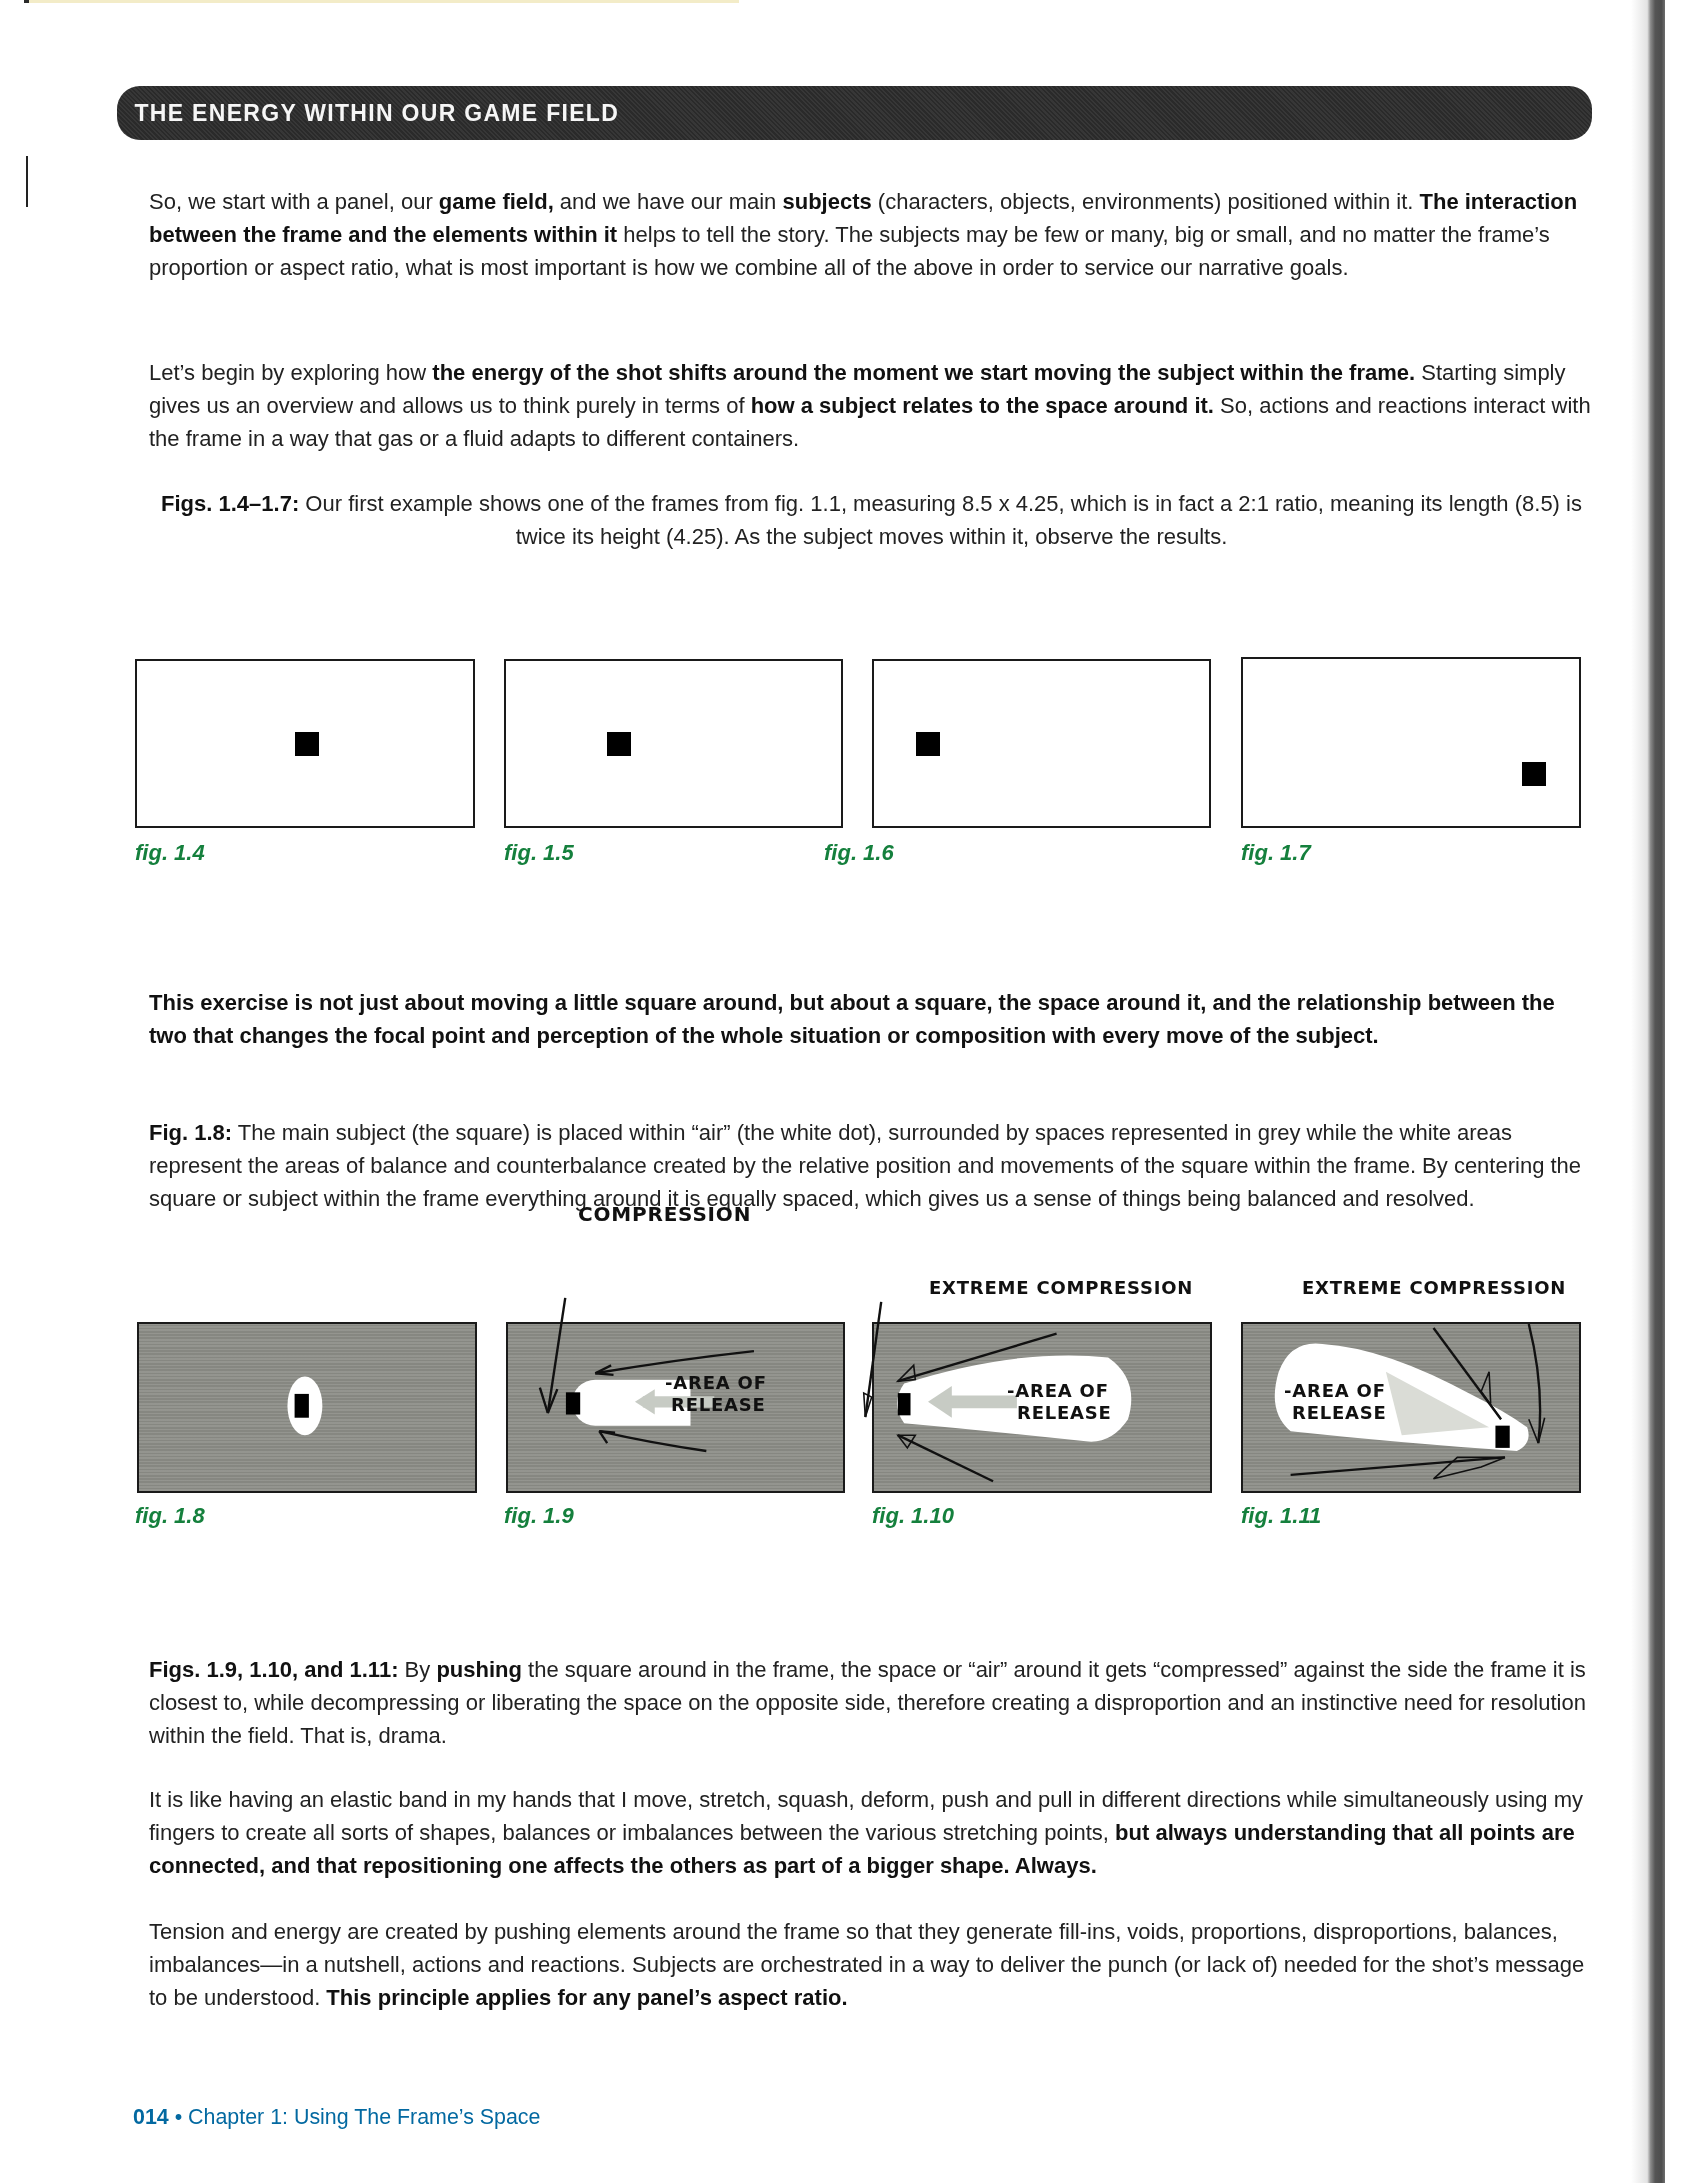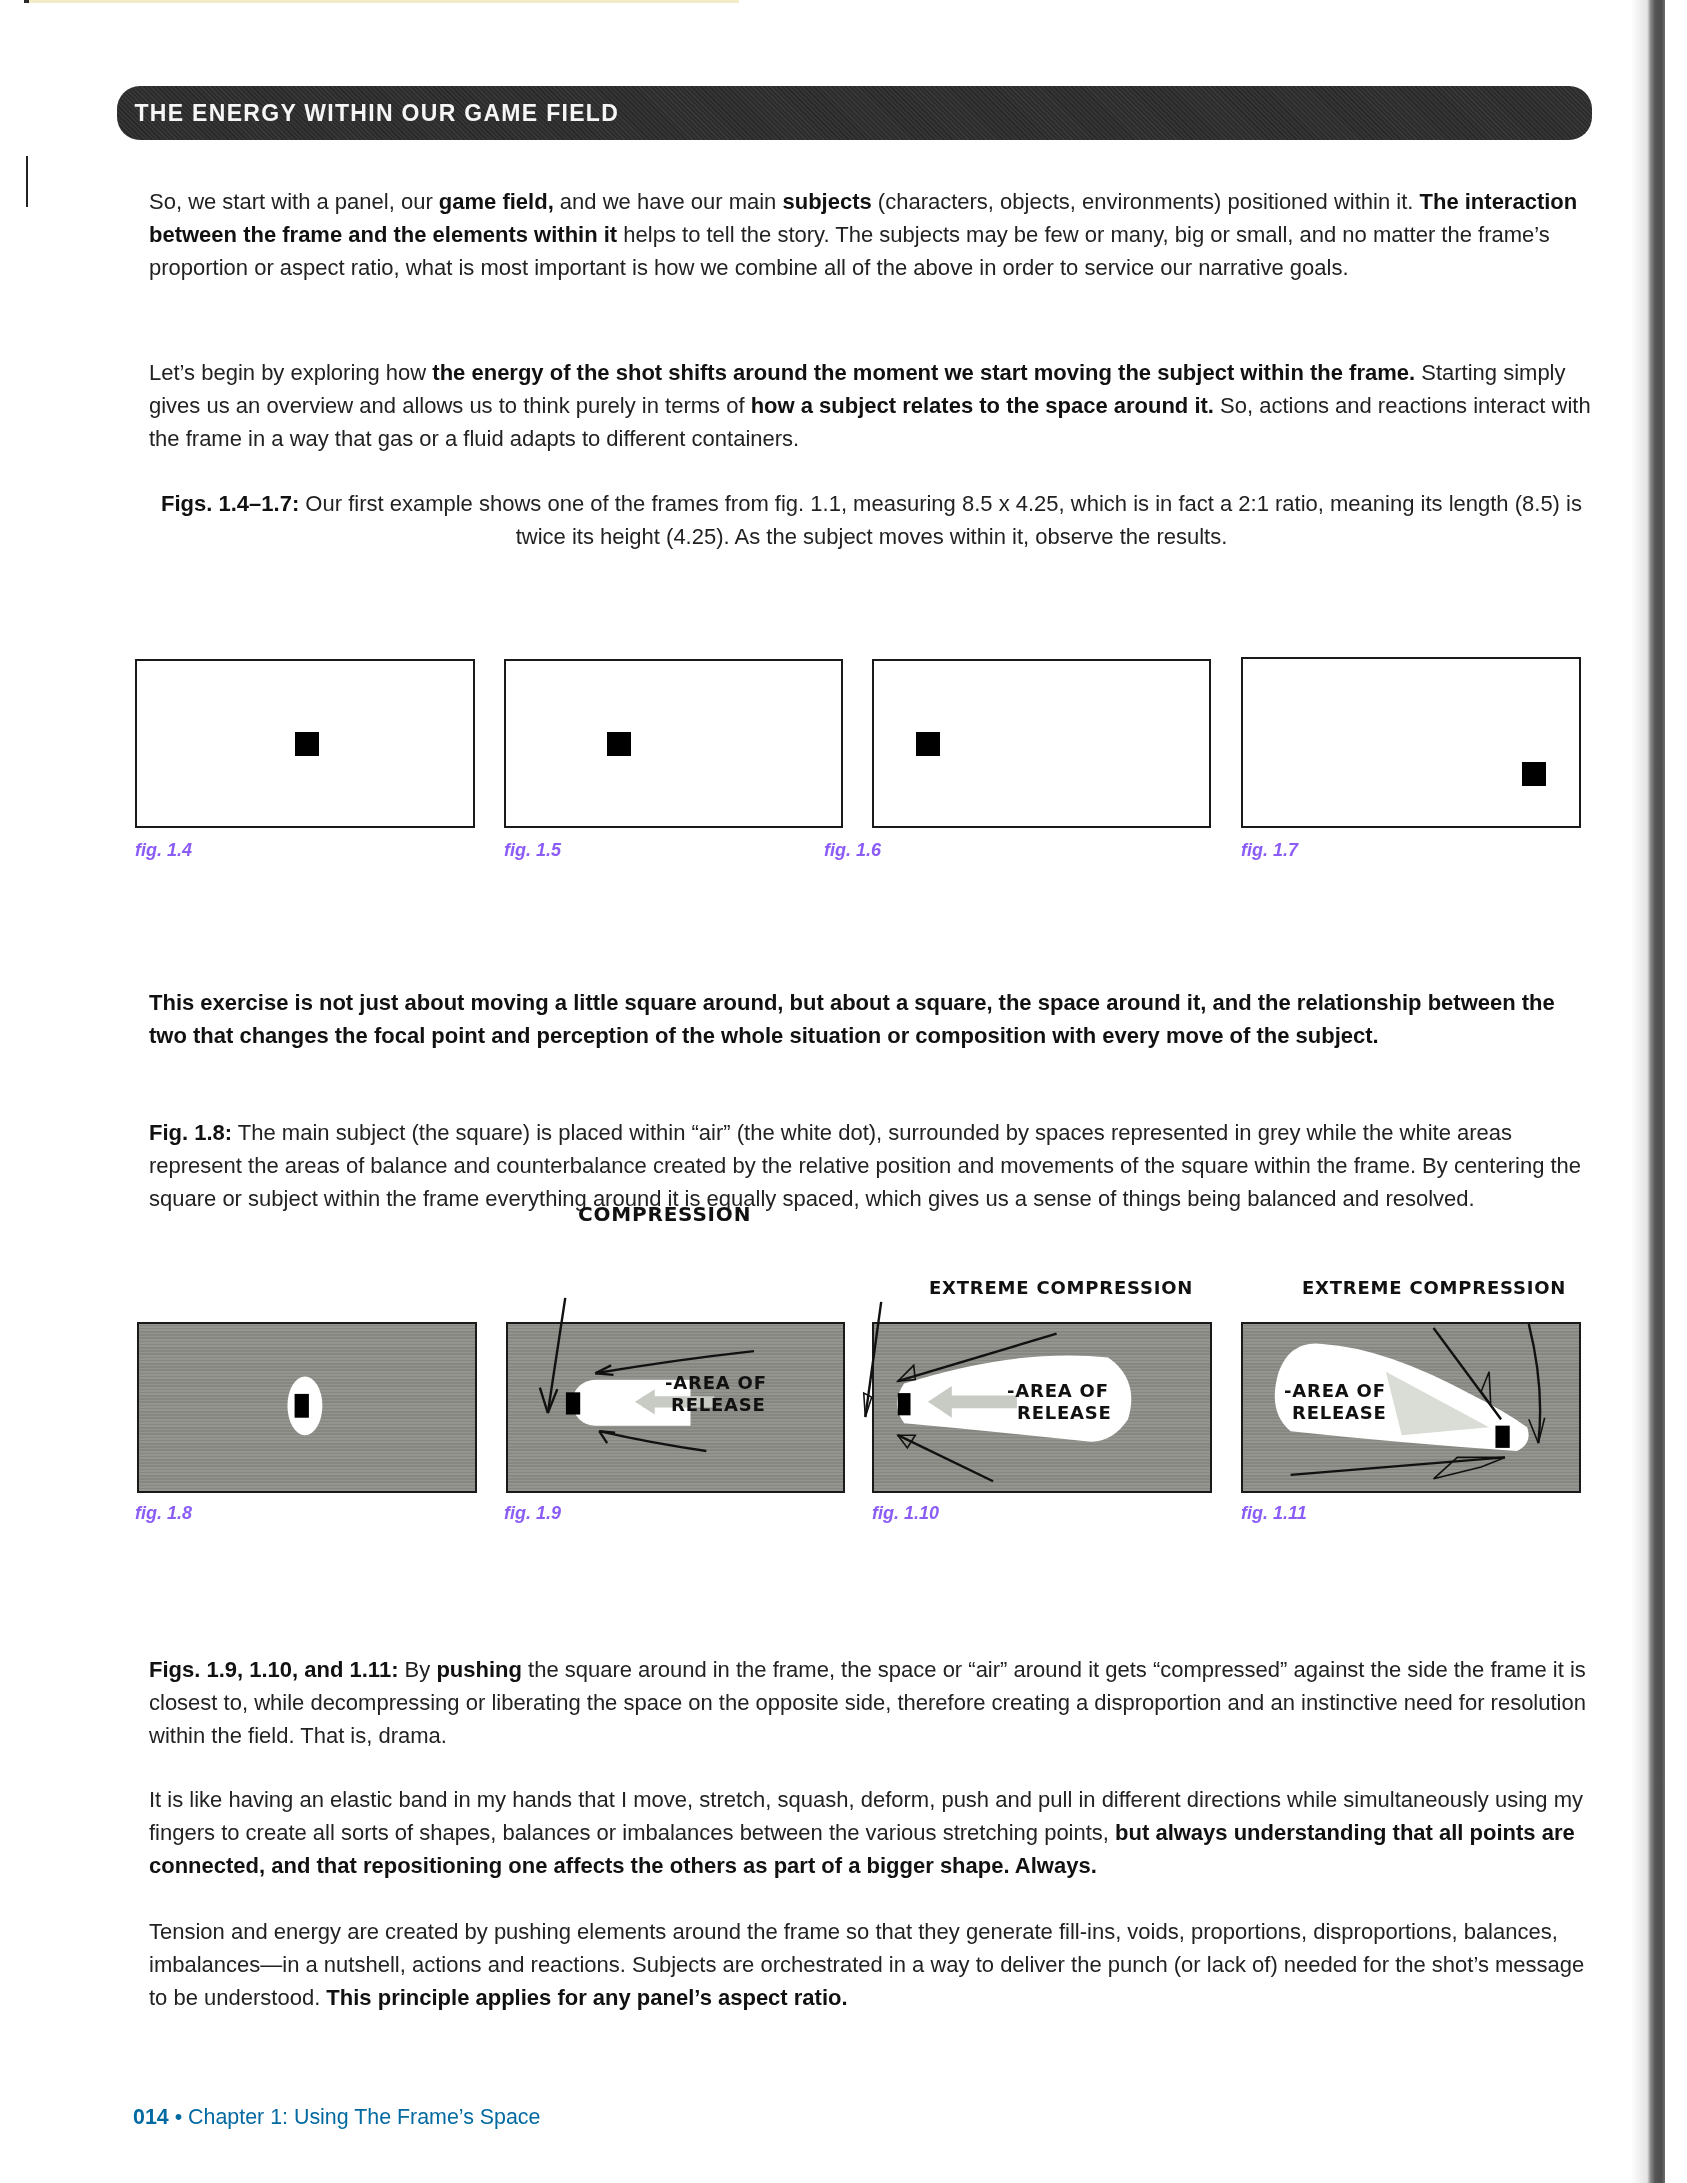--- a/index.html
+++ b/index.html
@@ -27,21 +27,21 @@
 
   .para { position: absolute; left: 133px; width: 1445px; font-size: 22px; line-height: 33px; margin: 16px; color: #222; }
   .para b { font-weight: bold; color: #111; }
 
   .frame { position: absolute; box-sizing: border-box; border: 2.4px solid #1a1a1a; background: #fff; overflow: visible; }
   .frame.grey {
     background: #8d8e88;
     background-image: repeating-linear-gradient(0deg, rgba(255,255,255,0.06) 0 1.6px, rgba(0,0,0,0.05) 1.6px 3.2px);
   }
   .subject { position: absolute; width: 24px; height: 24px; background: #000; }
-  .fig-label { position: absolute; font-size: 18px; font-style: italic; font-weight: bold; color: #8b5cf6; text-align: right; }
+  .fig-label { position: absolute; font-size: 22px; font-style: italic; font-weight: bold; color: #15803d; text-align: right; }
   .sketch-label { position: absolute; font-family: "DejaVu Sans", sans-serif; font-size: 20px; letter-spacing: 0.8px; color: #111; font-weight: bold; white-space: nowrap; }
   .frame svg { position: absolute; left: 0; top: 0; }
   .overlay { position: absolute; left: 0; top: 0; pointer-events: none; }
 
   .footer { position: absolute; left: 133px; top: 2105px; font-size: 21.4px; color: #0369a1; }
   .footer b { font-weight: bold; }
 </style>
 </head>
 <body>
 

